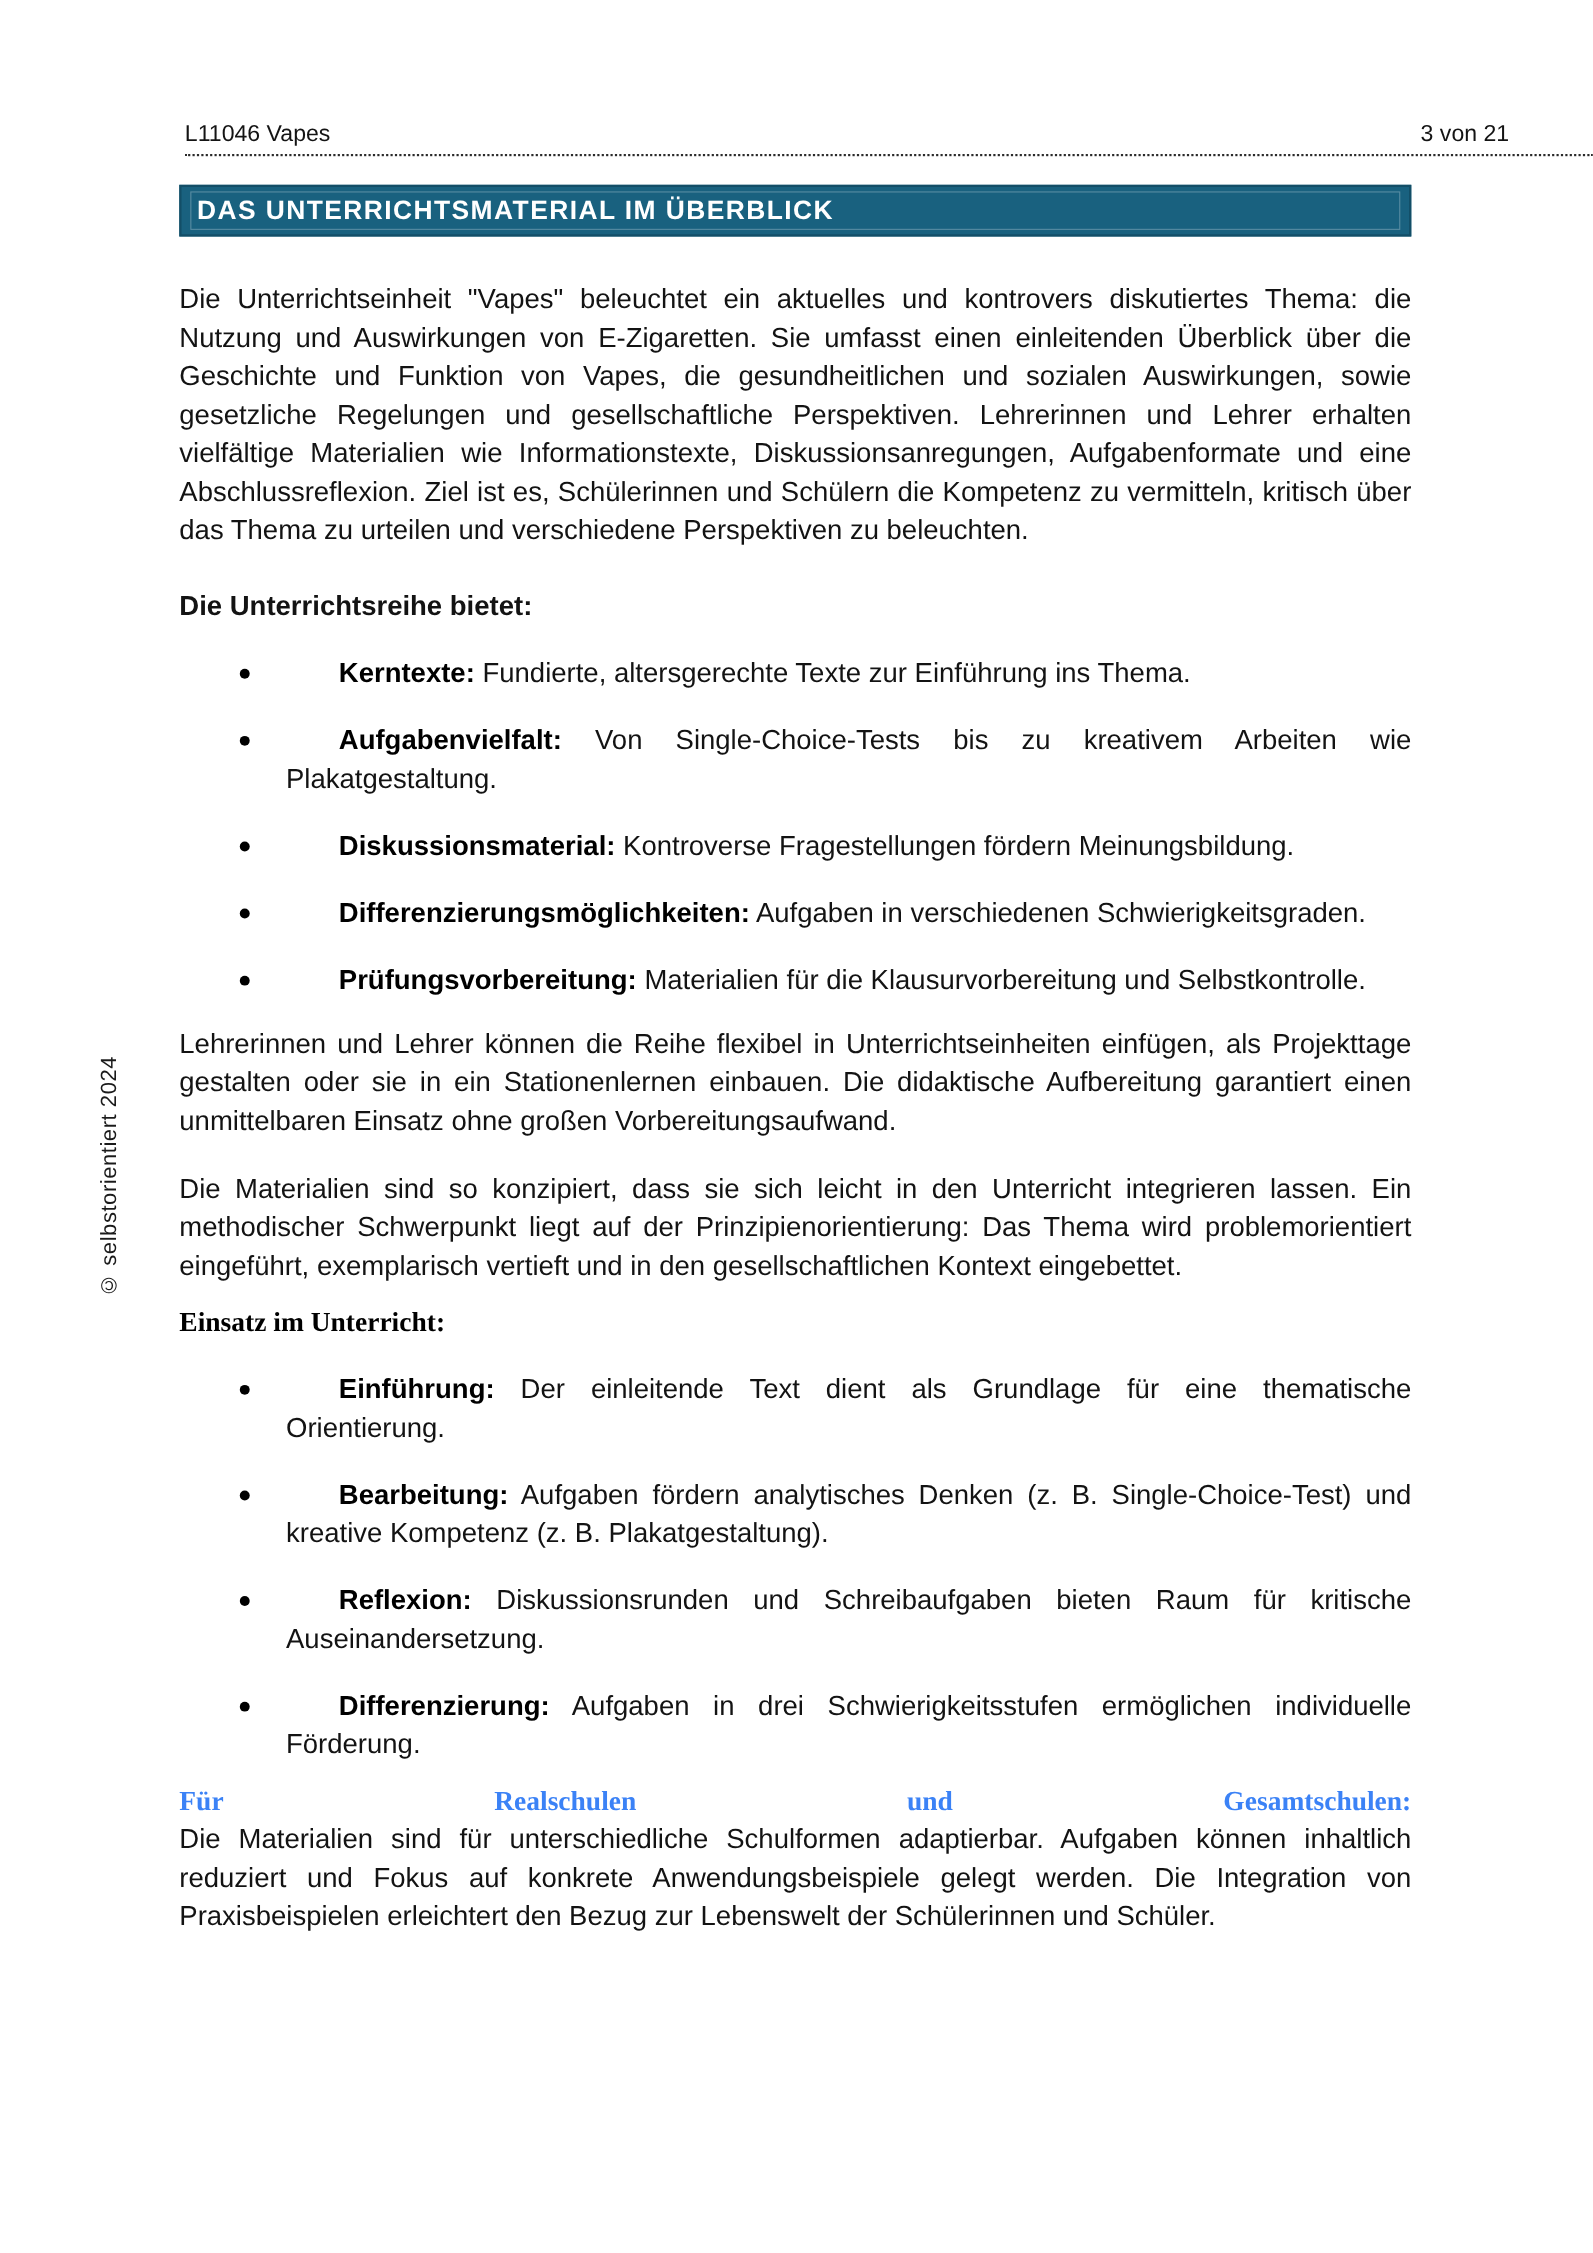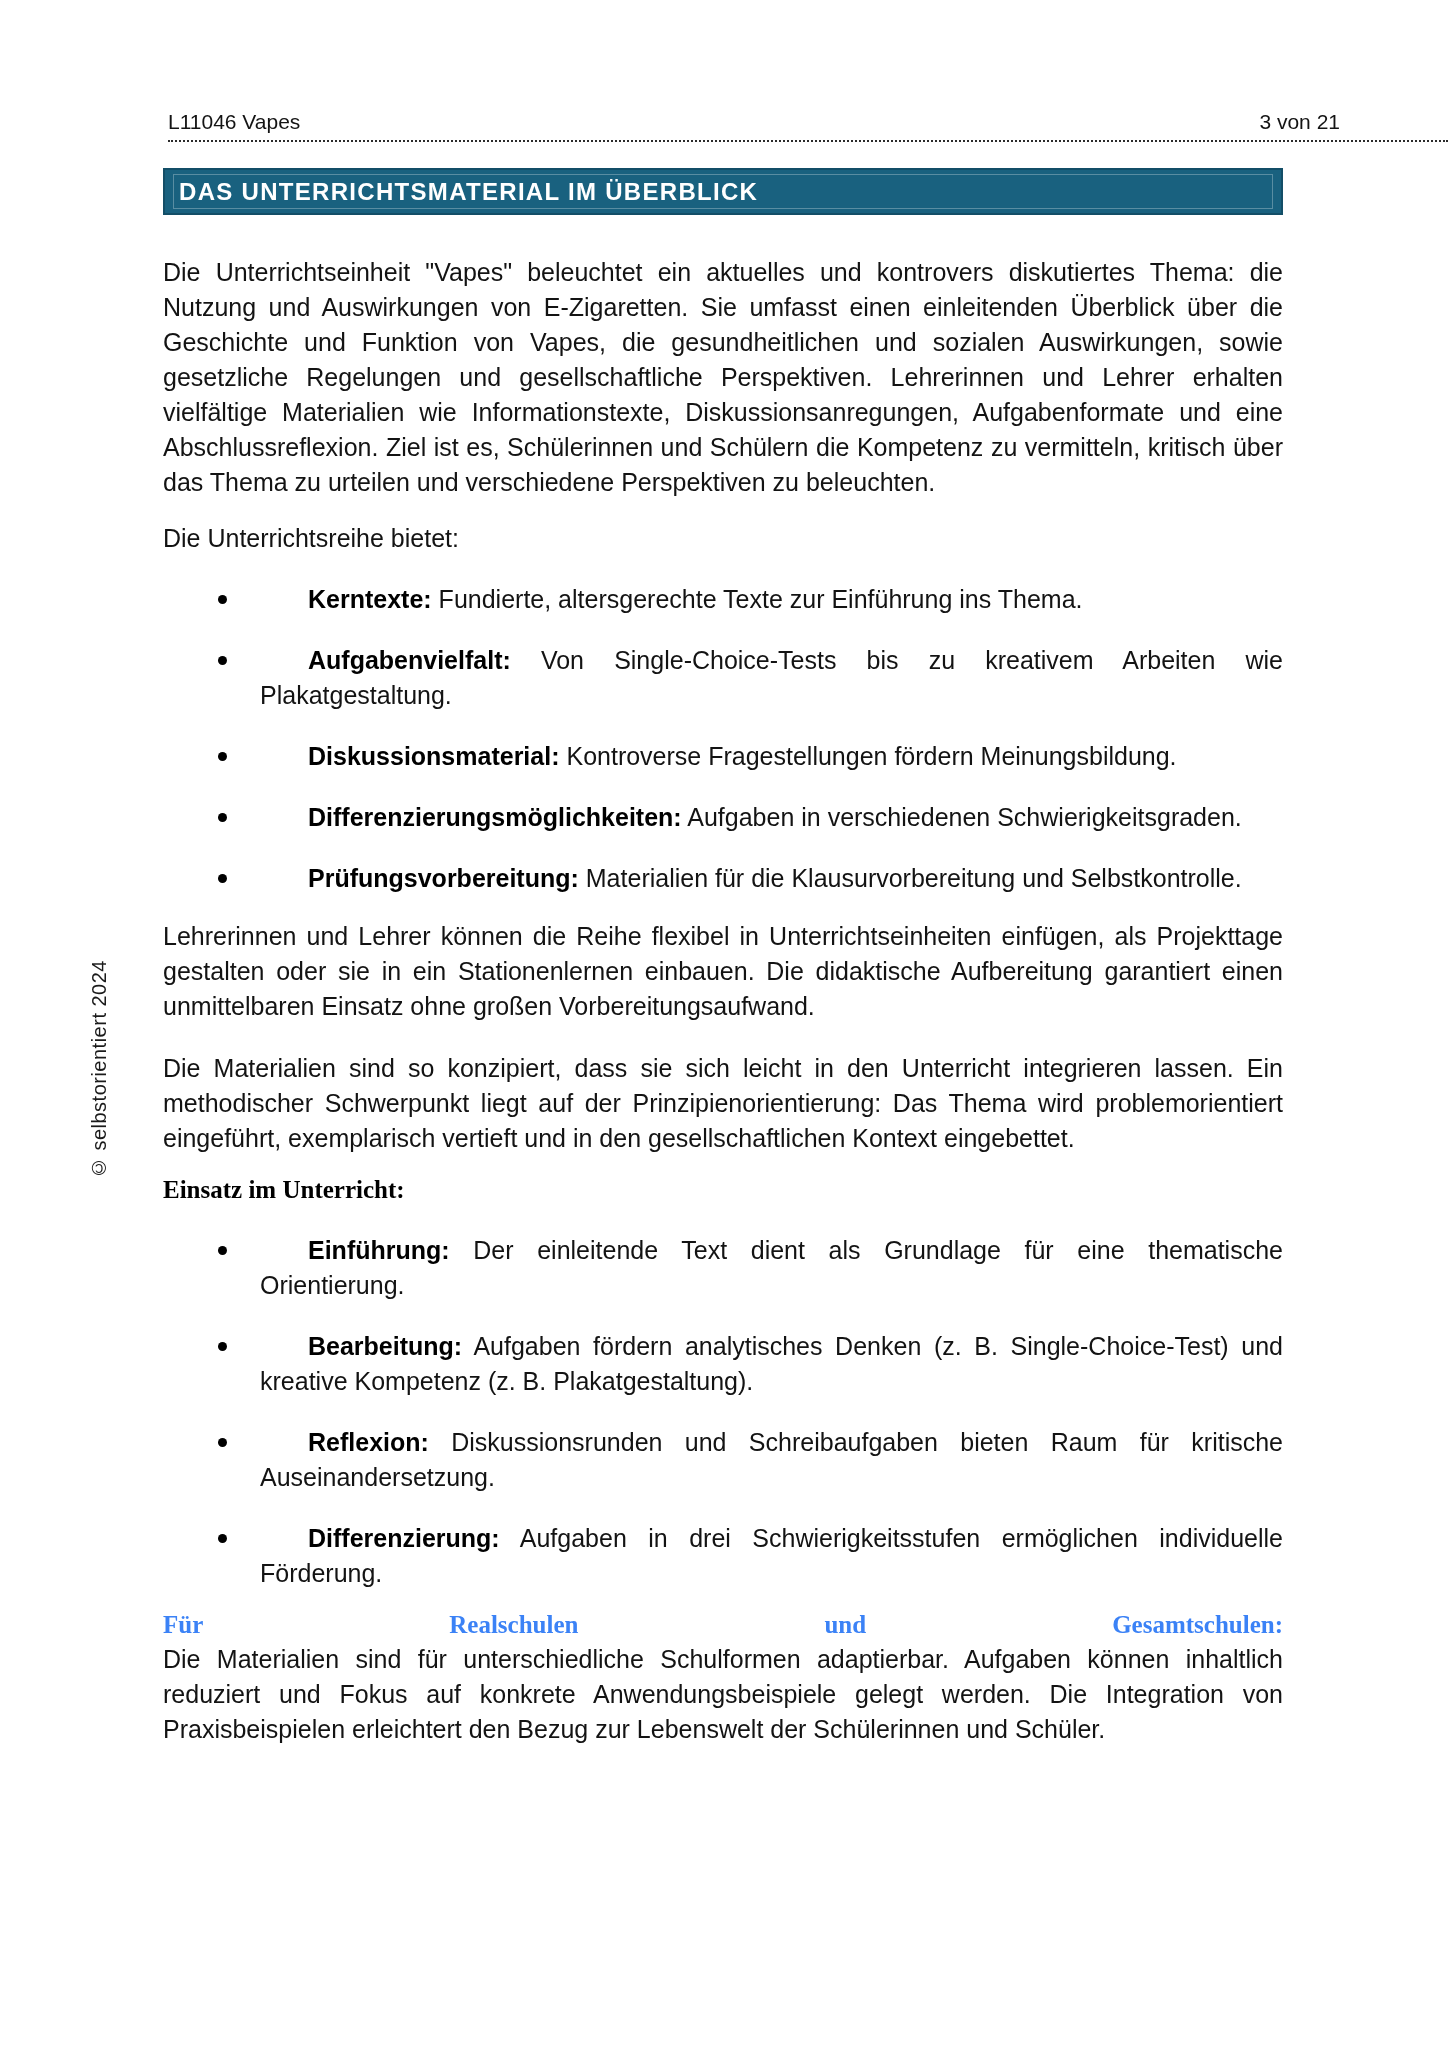--- a/index.html
+++ b/index.html
@@ -8,21 +8,21 @@
     font-family:"Liberation Sans", sans-serif; color:#131313;
     -webkit-font-smoothing:antialiased;
   }
   
   .pageheader {
     position:absolute; left:168px; right:0; top:110px;
     border-bottom:2px dotted #2b2b2b; padding-bottom:6px;
   }
   .pageheader-row {
     display:flex; justify-content:space-between; align-items:flex-end;
-    font-size:21px; color:#141414; padding-right:108px;
+    font-size:21px; color:#141414; padding-right:76px;
   }
   
   .doc { position:absolute; left:163px; top:168px; width:1120px; }
 
   
   .h1bar {
     position:relative; height:47px; background:#19617F;
     border:2px solid #134e67; box-sizing:border-box;
   }
   .h1bar .innerline {
@@ -35,21 +35,21 @@
     white-space:nowrap;
   }
 
   p { margin:0; }
   .body-text { font-size:25px; line-height:35px; text-align:justify; }
   .mt40 { margin-top:40px; }
   .mt27 { margin-top:27px; }
   .mt25 { margin-top:25px; }
   .mt23 { margin-top:23px; }
   .mt20 { margin-top:16px;font-family:Liberation Serif, serif; }
-  .mt17 { margin-top:21px; }
+  .mt17 { margin-top:34px;font-weight:bold; }
   .bold  { font-weight:bold; color:#000; }
 
   
   .bullets { margin-top:26px; }
   .bullet {
     position:relative; padding-left:97px; font-size:25px; line-height:35px;
     text-align:justify; margin-bottom:26px;
   }
   .bullet:last-child { margin-bottom:0; }
   .dot {

